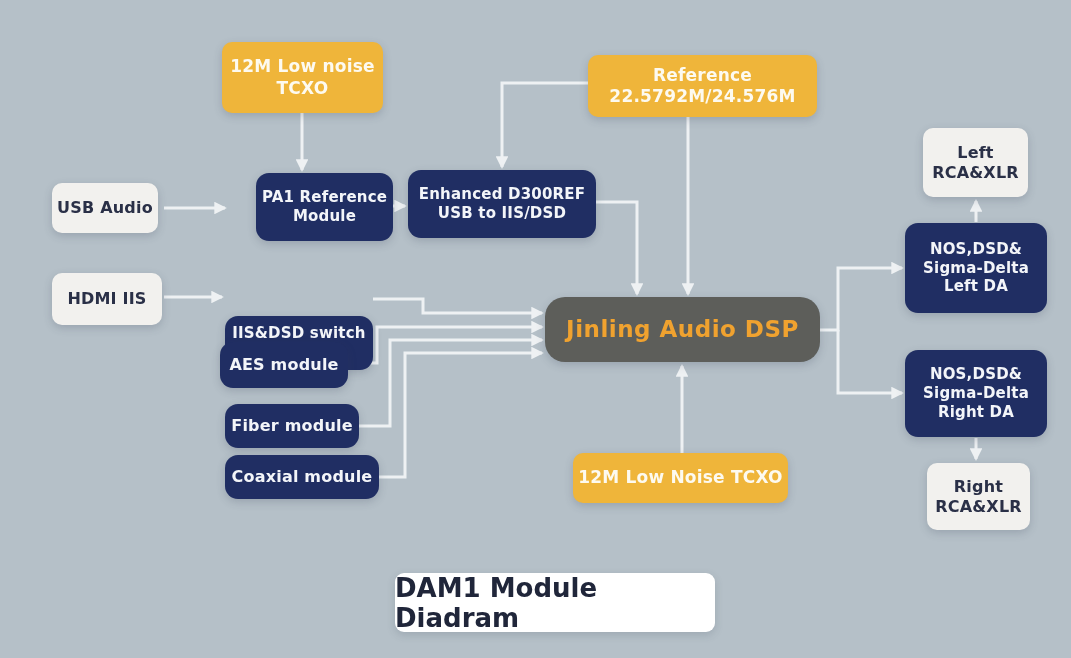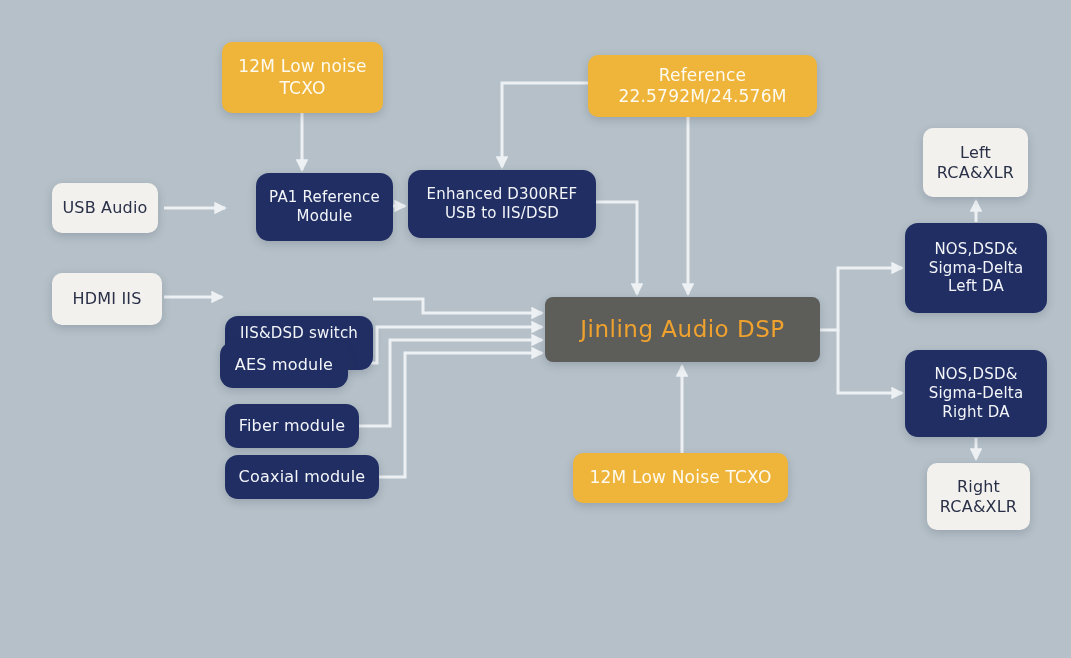--- a/index.html
+++ b/index.html
@@ -8,31 +8,31 @@
     width:1071px;height:658px;
     overflow:hidden;
     background:var(--bg,#b5c0c8);
     font-family:"DejaVu Sans","Liberation Sans",sans-serif;
   }
   svg.wires{position:absolute;left:0;top:0;width:1071px;height:658px;}
   .node{
     position:absolute;
     display:flex;align-items:center;justify-content:center;
     text-align:center;
-    font-weight:400;
+    font-weight:700;
     white-space:pre-line;
     line-height:1.25;
     letter-spacing:.2px;
     box-sizing:border-box;
     box-shadow:0 3px 8px rgba(55,65,85,.22);
   }
   .node.yellow{background:var(--yellow);color:var(--white-text);border-radius:10px;font-size:17px;}
   .node.navy{background:var(--navy);color:var(--navy-text);border-radius:13px;font-size:15px;}
   .node.light{background:var(--light);color:var(--dark-text);border-radius:10px;font-size:16px;}
-  .node.gray{background:var(--gray);color:var(--orange-text);border-radius:8px;font-size:23px;letter-spacing:.5px;}
+  .node.gray{background:var(--gray);color:var(--orange-text);border-radius:20px;font-size:23px;letter-spacing:.5px;}
   .title-box{
     position:absolute;left:395px;top:573px;width:320px;height:59px;
     background:#ffffff;border-radius:9px;
     display:flex;align-items:center;justify-content:center;
     font-weight:700;font-size:26px;color:var(--title-text);
     box-shadow:0 3px 8px rgba(55,65,85,.18);
   }
 </style>
 </head>
 <body>
@@ -87,13 +87,14 @@
       <div class="node navy" style="left: 905px; top: 223px; width: 142px; height: 90px;">NOS,DSD&amp;
 Sigma-Delta
 Left DA</div>
       <div class="node navy" style="left: 905px; top: 350px; width: 142px; height: 87px;">NOS,DSD&amp;
 Sigma-Delta
 Right DA</div>
       <div class="node light" style="left: 927px; top: 463px; width: 103px; height: 67px;">Right
 RCA&amp;XLR</div>
     </div>
 
+  <div class="title-box">DAM1 Module Diadram</div>
 </div>
 
 </body></html>

